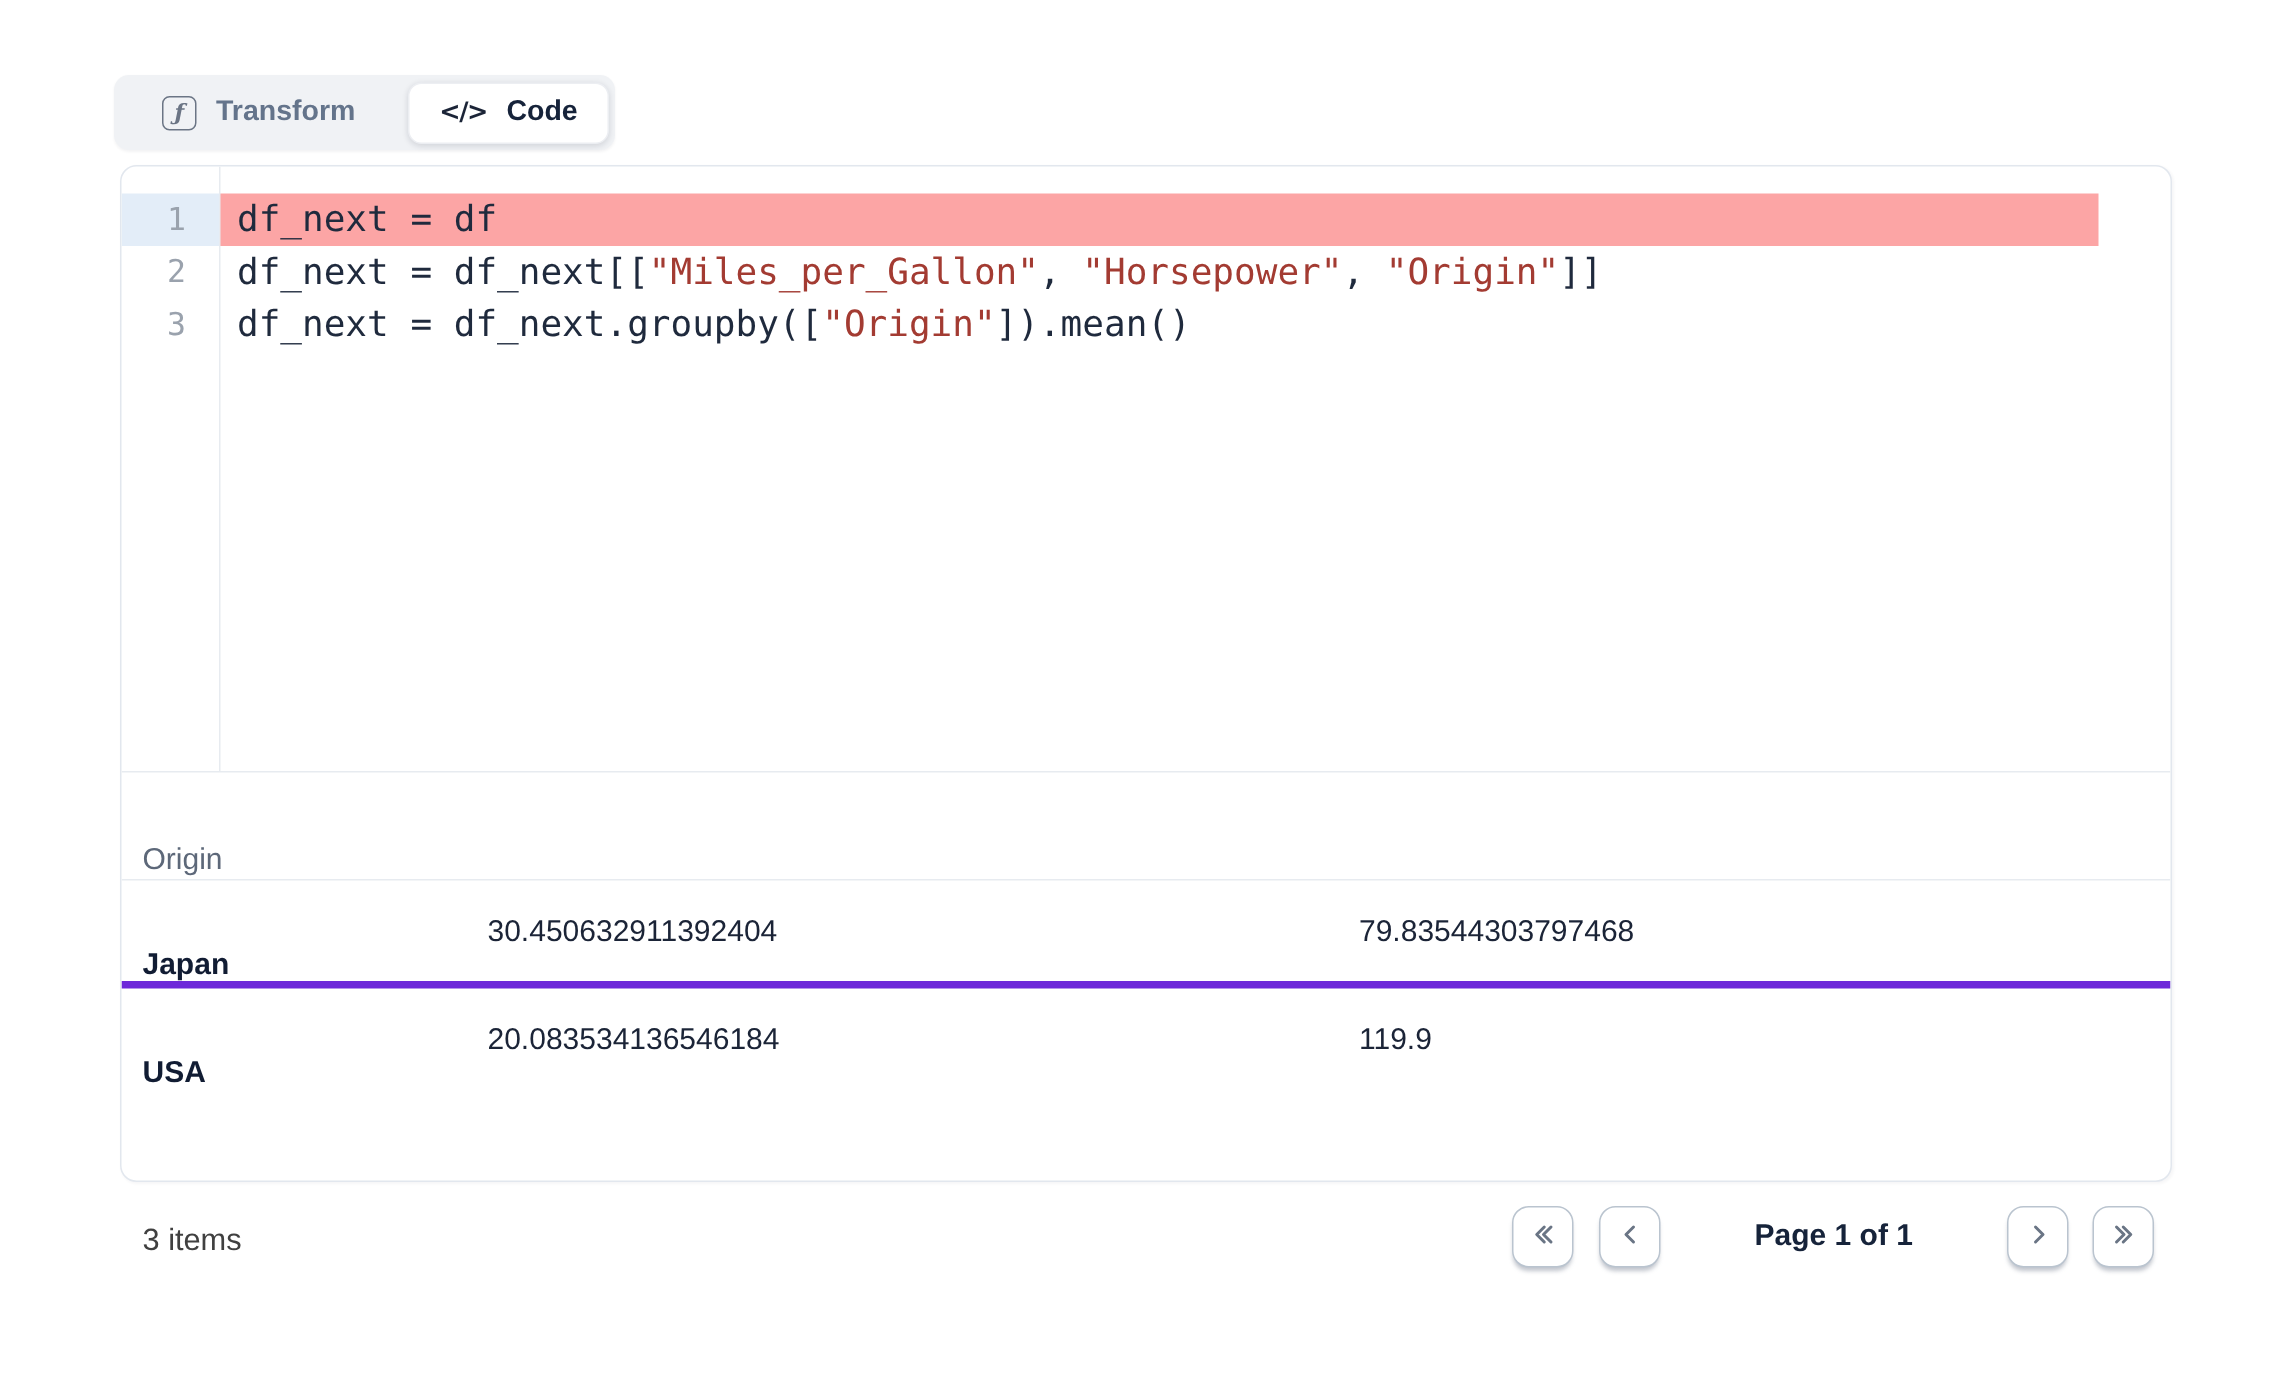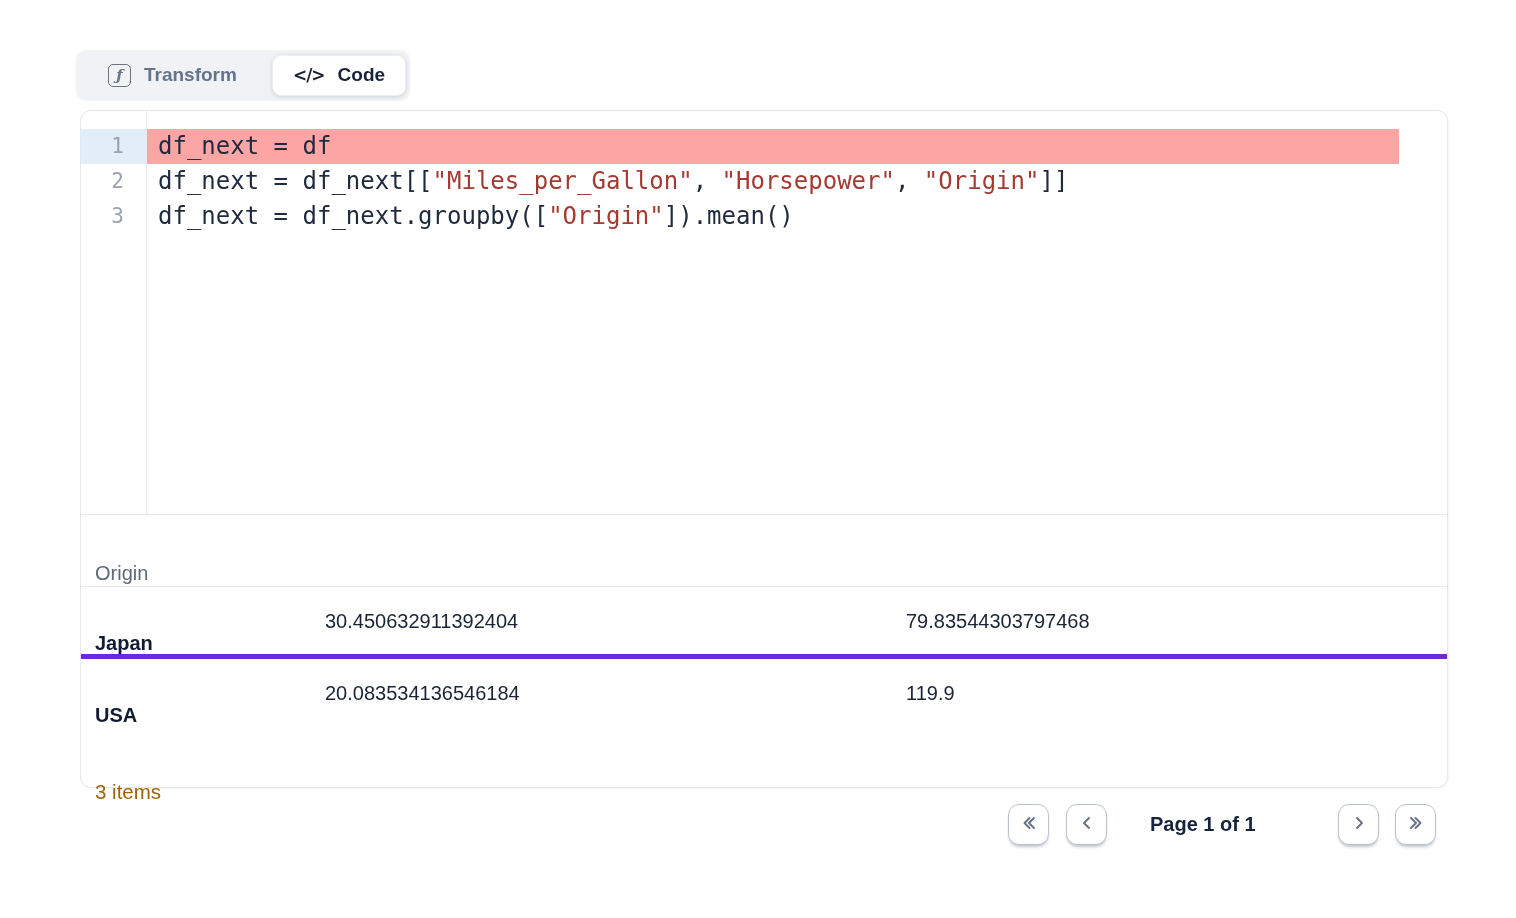--- a/index.html
+++ b/index.html
@@ -49,34 +49,34 @@
   .tbl{border-top:1px solid #e7ebf0;}
   .thead,.trow{display:grid;grid-template-columns:244px 581px 1fr;align-items:center;}
   .thead{height:71px;border-bottom:1px solid #e7ebf0;color:#5d6879;font-size:20px;font-weight:500;}
   .th{display:flex;align-items:center;gap:15px;}
   .th-first,.td-first{padding-left:14px;margin-top:45px;}
   .trow{height:67px;font-size:20px;color:#1b2437;}
   .trow + .trow{border-top:5px solid #6d28d9;}
   .td-first{font-weight:700;color:#111c33;}
   .sort-ic{display:inline-flex;margin-top:2px;}
   
-  .items-count{position:absolute;left:95px;top:780px;font-size:20.5px;color:#a16207;}
+  .items-count{position:absolute;left:95px;top:815px;font-size:20.5px;color:#404040;}
   .pg-btn{
     position:absolute;top:804px;width:41px;height:41px;box-sizing:border-box;
     background:#fff;border:1px solid #bac4cf;border-radius:11px;
     display:flex;align-items:center;justify-content:center;cursor:pointer;
     box-shadow:0 3px 3px -1px rgba(100,110,130,.4);padding:0;
   }
   .btn-first{left:1008px;}
   .btn-prev{left:1066px;}
   .btn-next{left:1338px;}
   .btn-last{left:1395px;}
   .page-label{
     position:absolute;left:1150px;top:804px;width:145px;height:41px;
-    line-height:41px;font-size:20px;font-weight:600;color:#16233a;
+    line-height:41px;text-align:center;font-size:20px;font-weight:600;color:#16233a;
   }
 </style>
 </head>
 <body>
 
 <div class="tabbar">
   <div class="tab tab-transform">
     <span class="fn-icon">ƒ</span>
     <span>Transform</span>
   </div>

